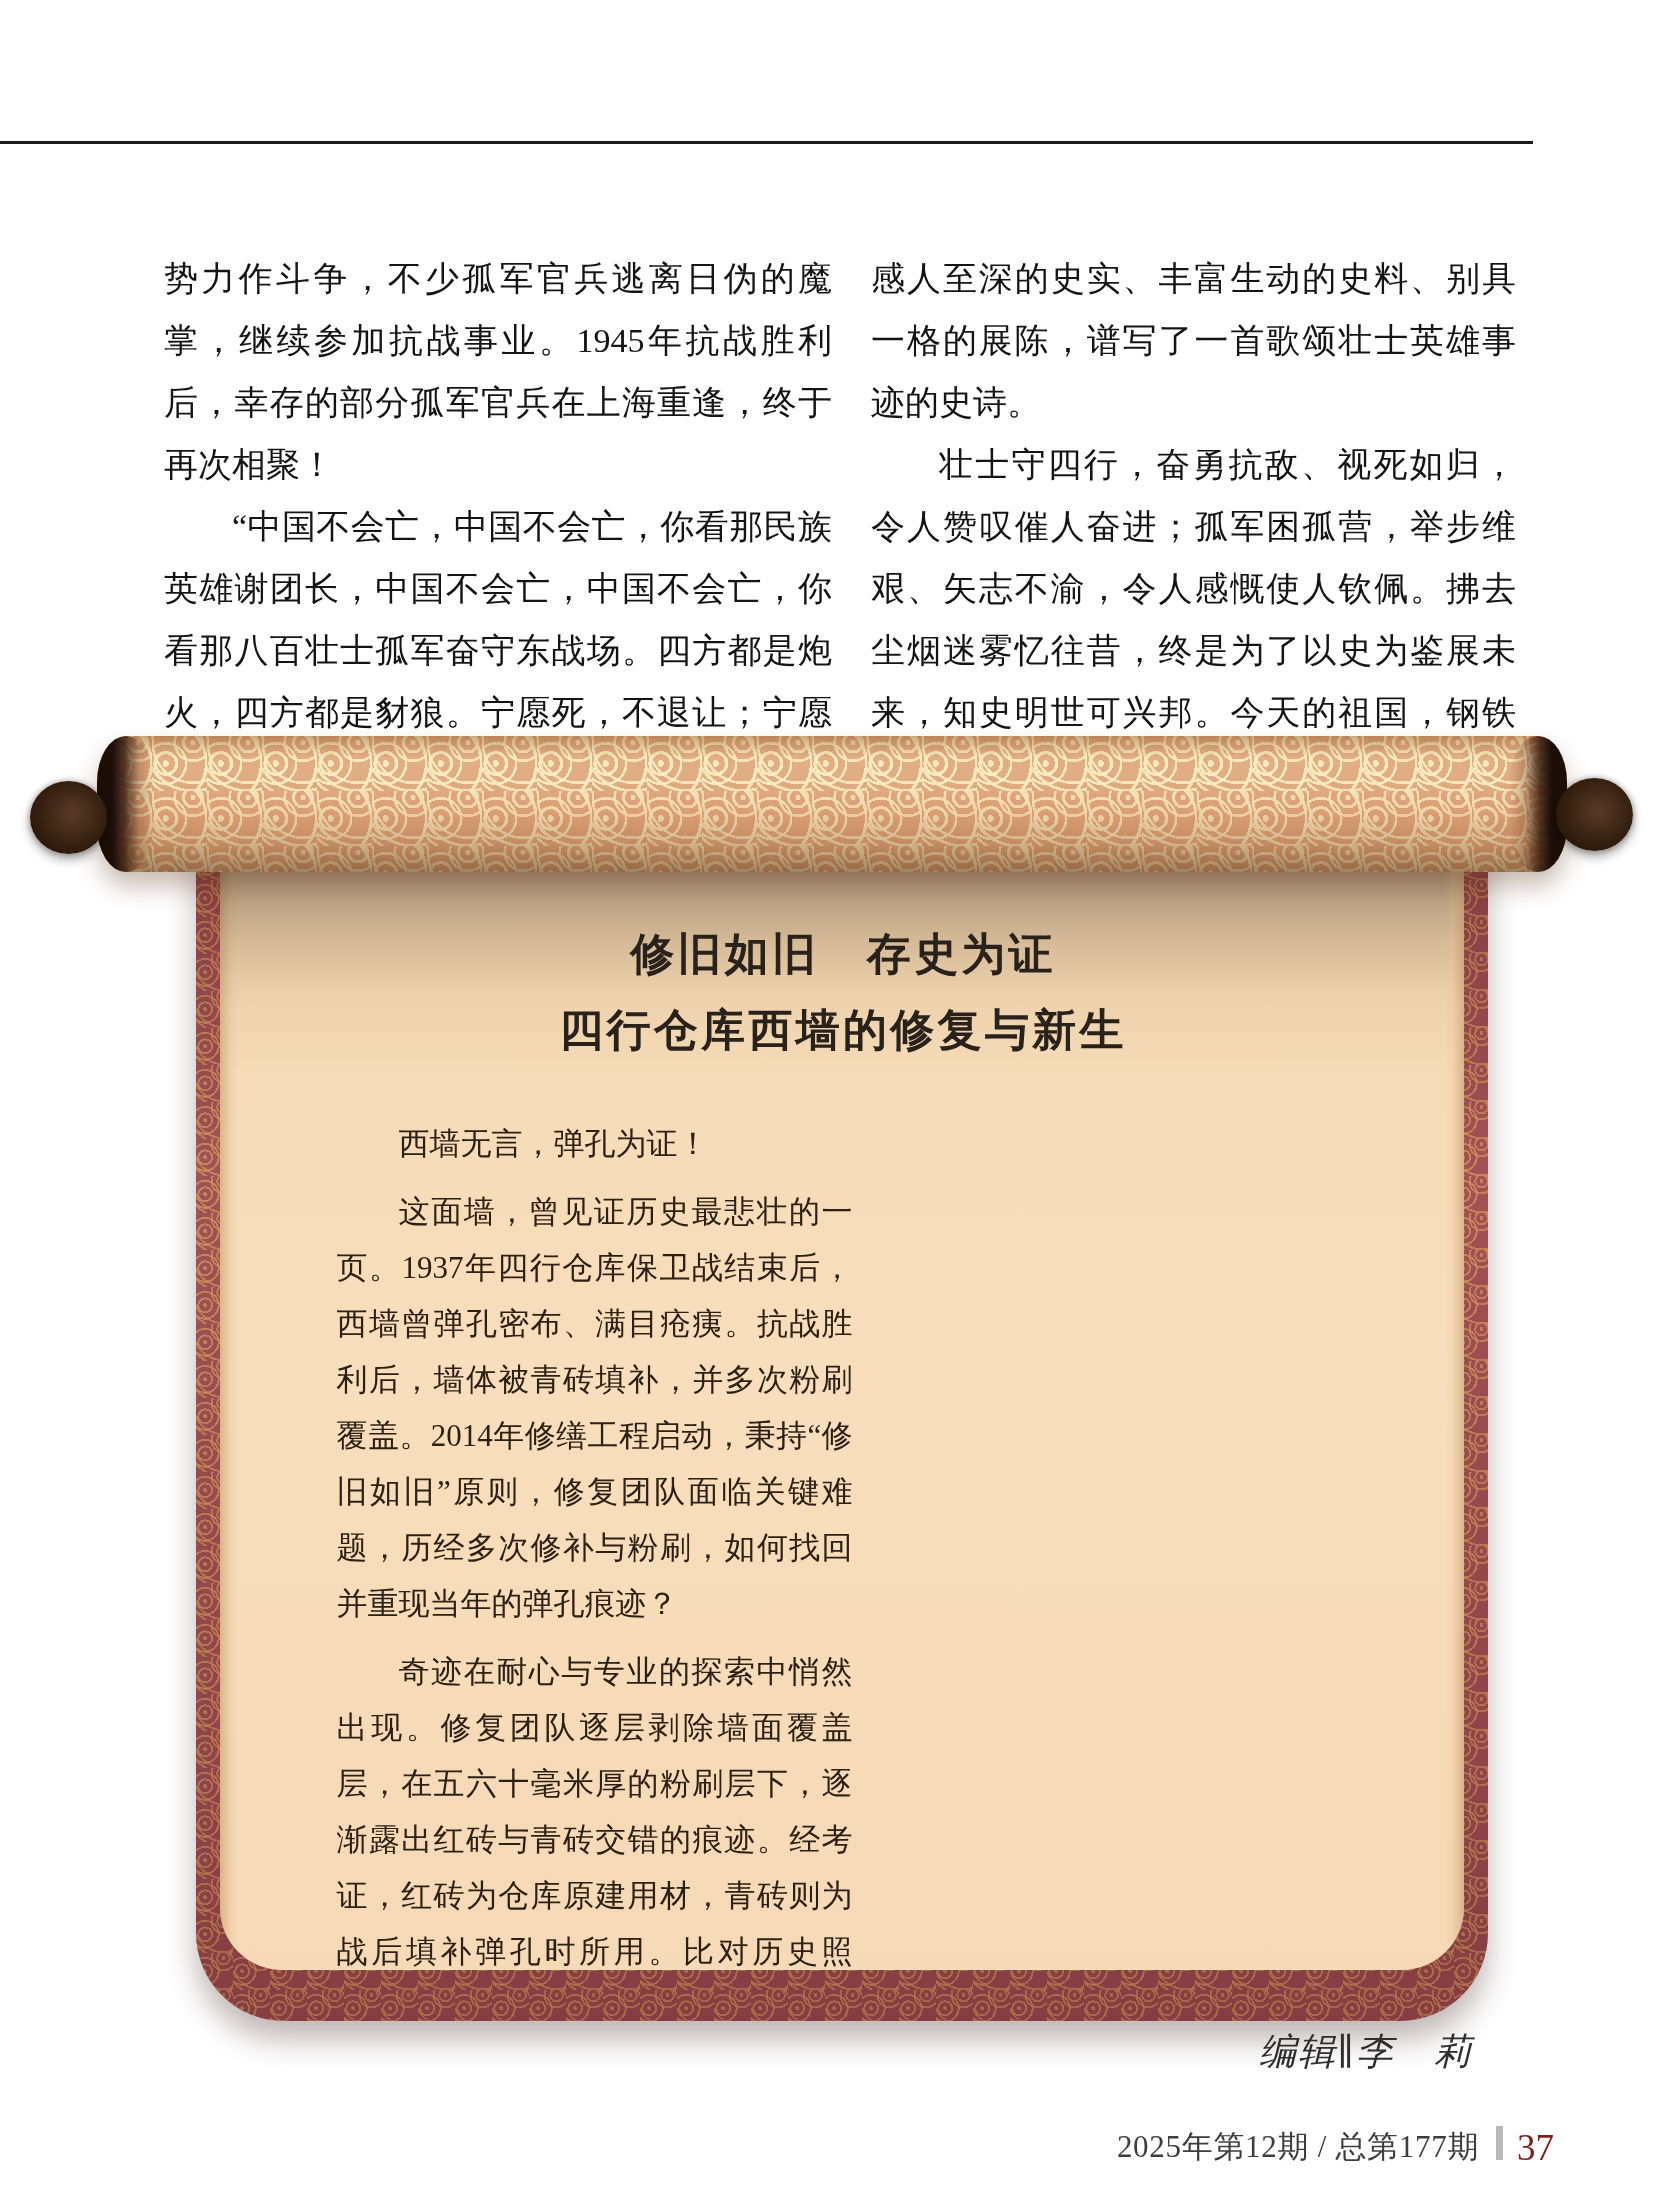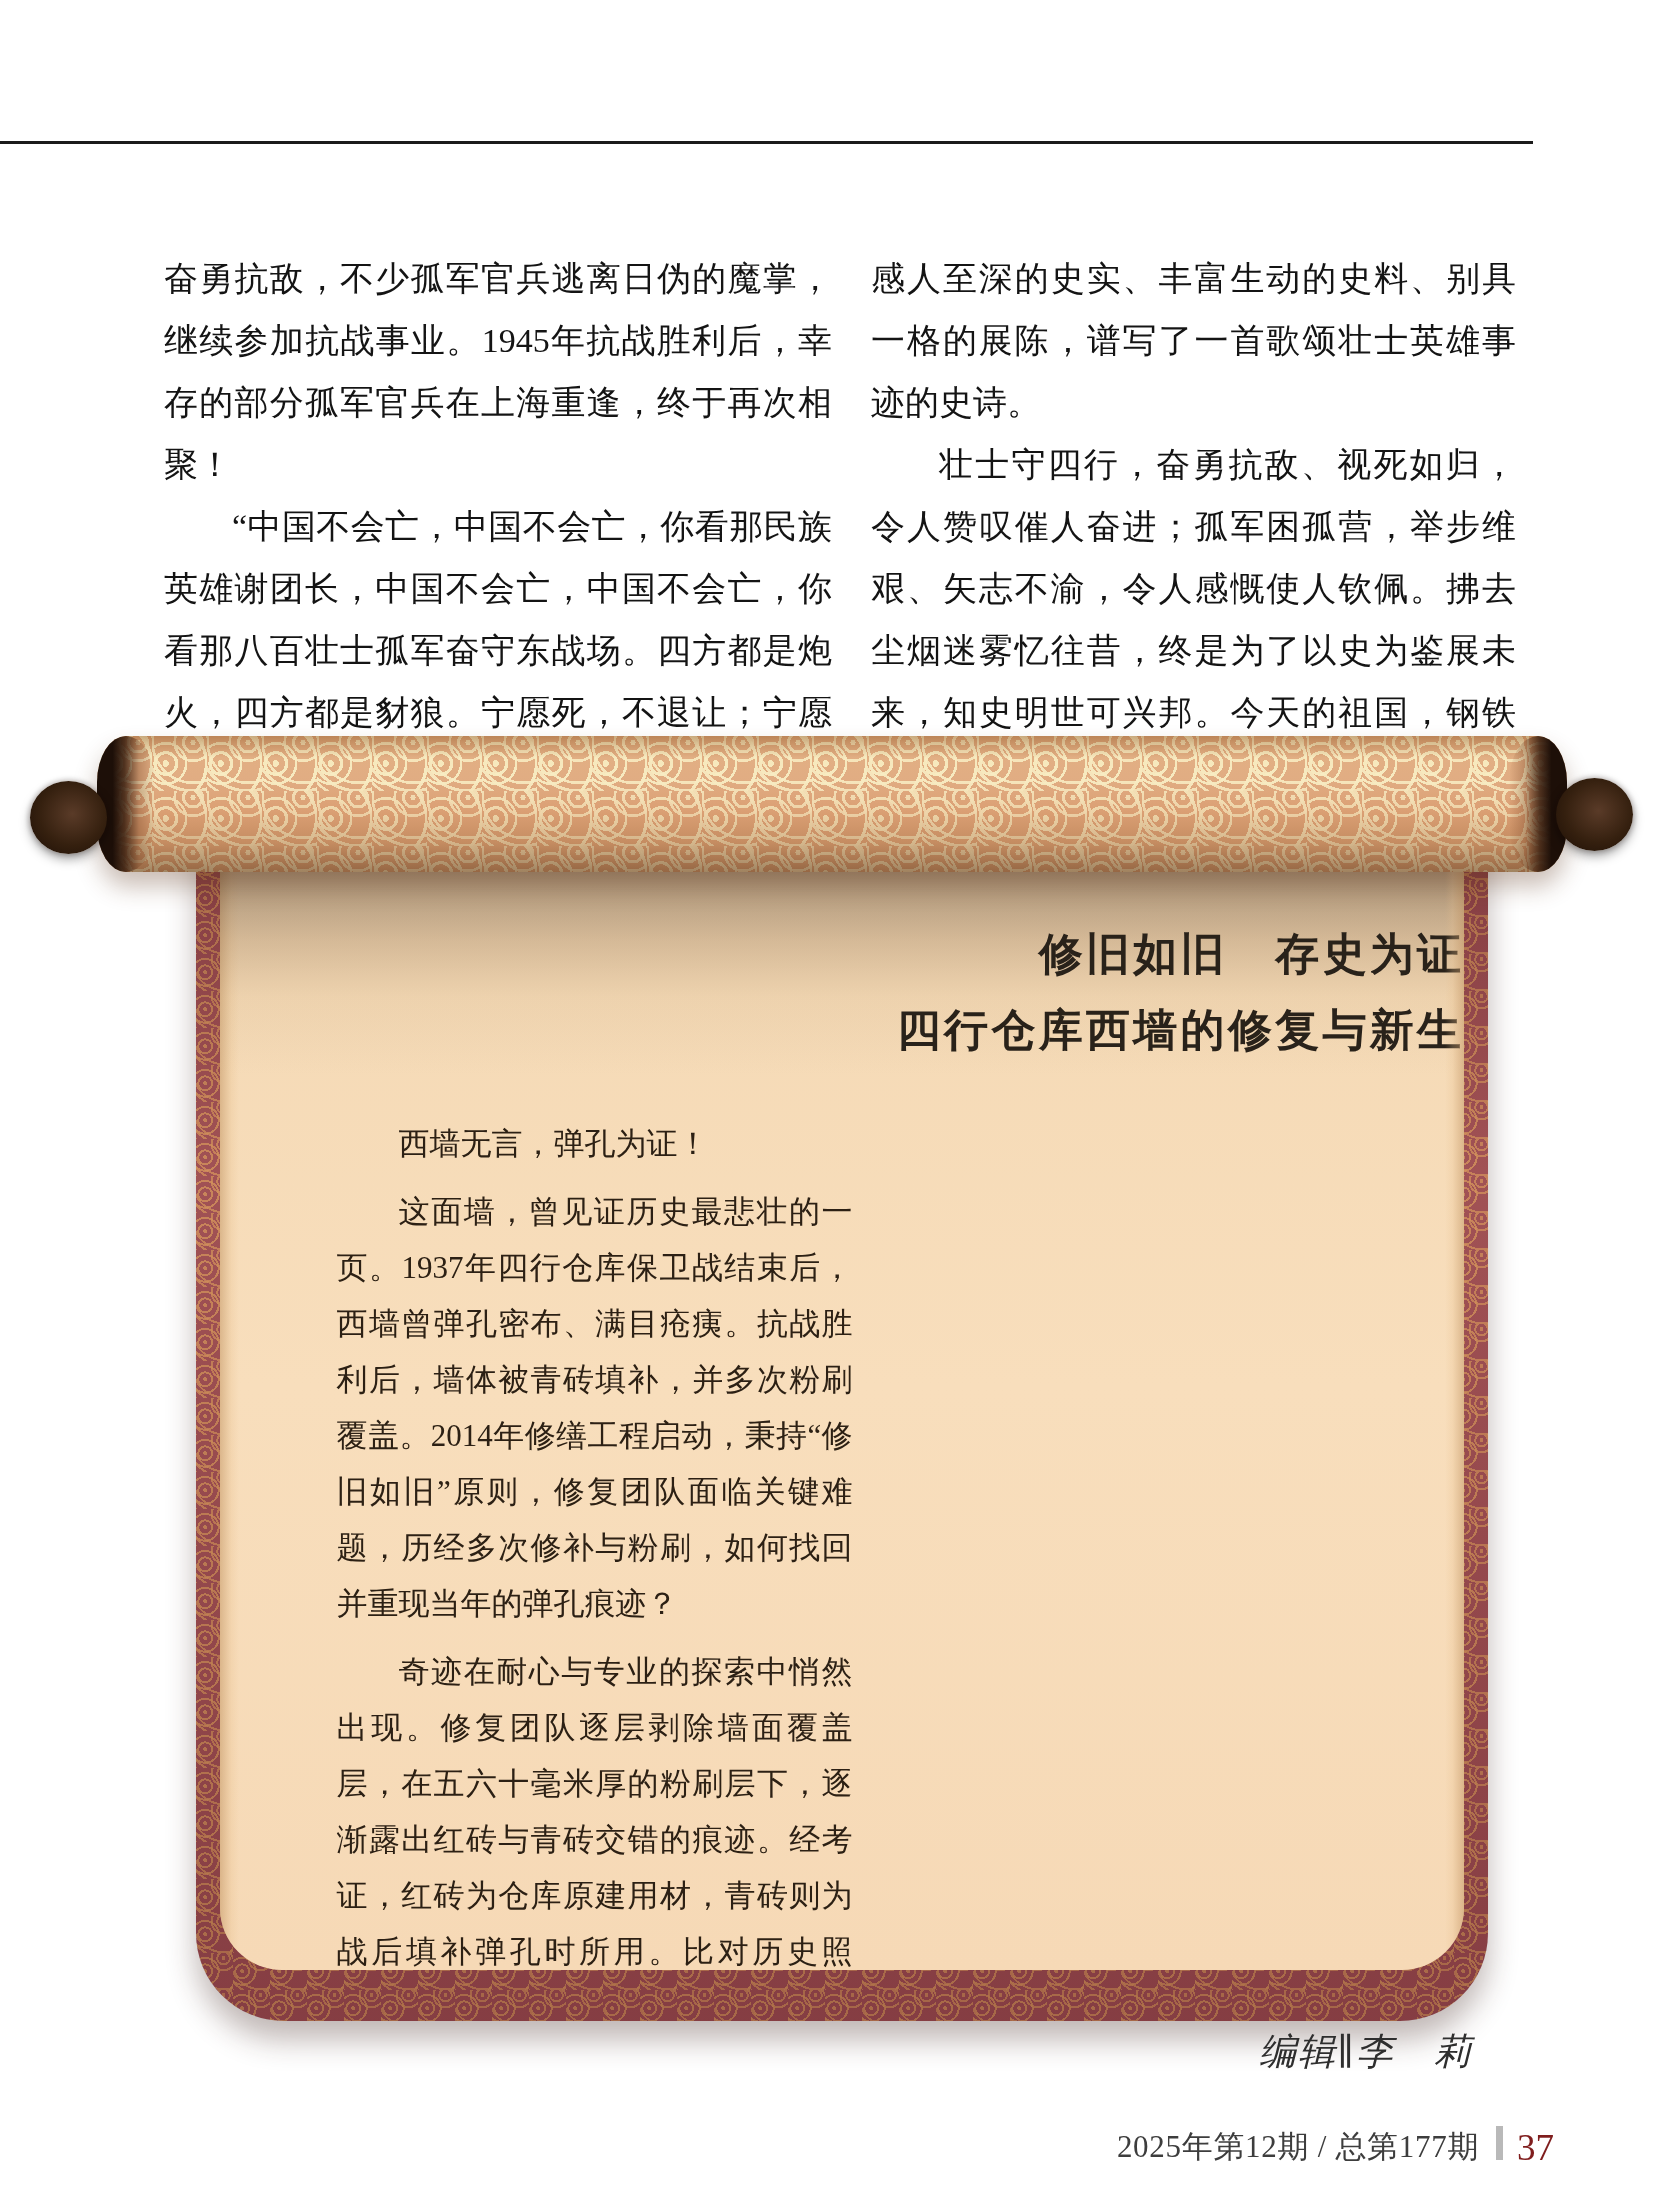--- a/index.html
+++ b/index.html
@@ -47,21 +47,21 @@
   .parchment::before, .parchment::after {
     content:""; position:absolute; top:0; bottom:0; width:19.6px;
   }
   .parchment::before { left:0;  background:linear-gradient(90deg, rgba(196,150,100,.55), rgba(230,190,140,.25) 60%, rgba(230,190,140,0)); }
   .parchment::after  { right:0; background:linear-gradient(270deg, rgba(196,150,100,.55), rgba(230,190,140,.25) 60%, rgba(230,190,140,0)); }
   .parch-shade {
     position:absolute; left:0; right:0; top:46px; height:223px;
     background:linear-gradient(180deg, rgba(84,66,52,.50), rgba(140,110,80,.28) 40%, rgba(180,150,110,.12) 65%, rgba(180,150,110,0));
   }
   .scroll-title {
-    position:absolute; left:2px; right:0; top:110px; text-align:right;
+    position:absolute; left:2px; right:0; top:110px; text-align:center;
     font-family:"Liberation Sans","DejaVu Sans",sans-serif; font-weight:bold;
     color:#29221a; font-size:44px; line-height:76px; letter-spacing:3.3px;
   }
   .scroll-cols {
     position:absolute; left:105px; top:298px; width:1108px;
     display:flex; gap:27.5px;
     font-size:31px; line-height:56px; color:#2c2014; text-align:justify;
   }
   .scol { width:540px; }
   .scol p { margin:12px; padding:0; text-indent:2em; }
@@ -104,21 +104,21 @@
   .pagenum { font-size:37px; color:#7f1d1d; font-family:Liberation Serif, serif; }
 </style>
 </head>
 <body>
 
 <div class="page">
 
   <div class="top-rule"></div>
 
   <div class="col col-left">
-    <p>奋勇抗敌，不少孤军官兵逃离日伪的魔掌，继续参加抗战事业。1945年抗战胜利后，幸存的部分孤军官兵在上海重逢，终于再次相聚！</p>
+    <p>势力作斗争，不少孤军官兵逃离日伪的魔掌，继续参加抗战事业。1945年抗战胜利后，幸存的部分孤军官兵在上海重逢，终于再次相聚！</p>
     <p class="ind">“中国不会亡，中国不会亡，你看那民族英雄谢团长，中国不会亡，中国不会亡，你看那八百壮士孤军奋守东战场。四方都是炮火，四方都是豺狼。宁愿死，不退让；宁愿死，不投降……”这铿锵激昂的旋律，来自上海四行仓库抗战纪念馆，纪念馆用</p>
   </div>
 
   <div class="col col-right">
     <p>感人至深的史实、丰富生动的史料、别具一格的展陈，谱写了一首歌颂壮士英雄事迹的史诗。</p>
     <p class="ind"><span>壮士守四行，奋勇抗敌、视死如归，令人赞叹催人奋进；孤军困孤营，举步维艰、矢志不渝，令人感慨使人钦佩。拂去尘烟迷雾忆往昔，终是为了以史为鉴展未来，知史明世可兴邦。今天的祖国，钢铁洪流，铸就和平之盾；长空利剑，守卫苍穹安宁。中华儿女不惧虎狼！决不退让！！</span><span class="gmark">G</span></p>
   </div>
 
   <div class="scroll-body">
     <div class="parchment">

